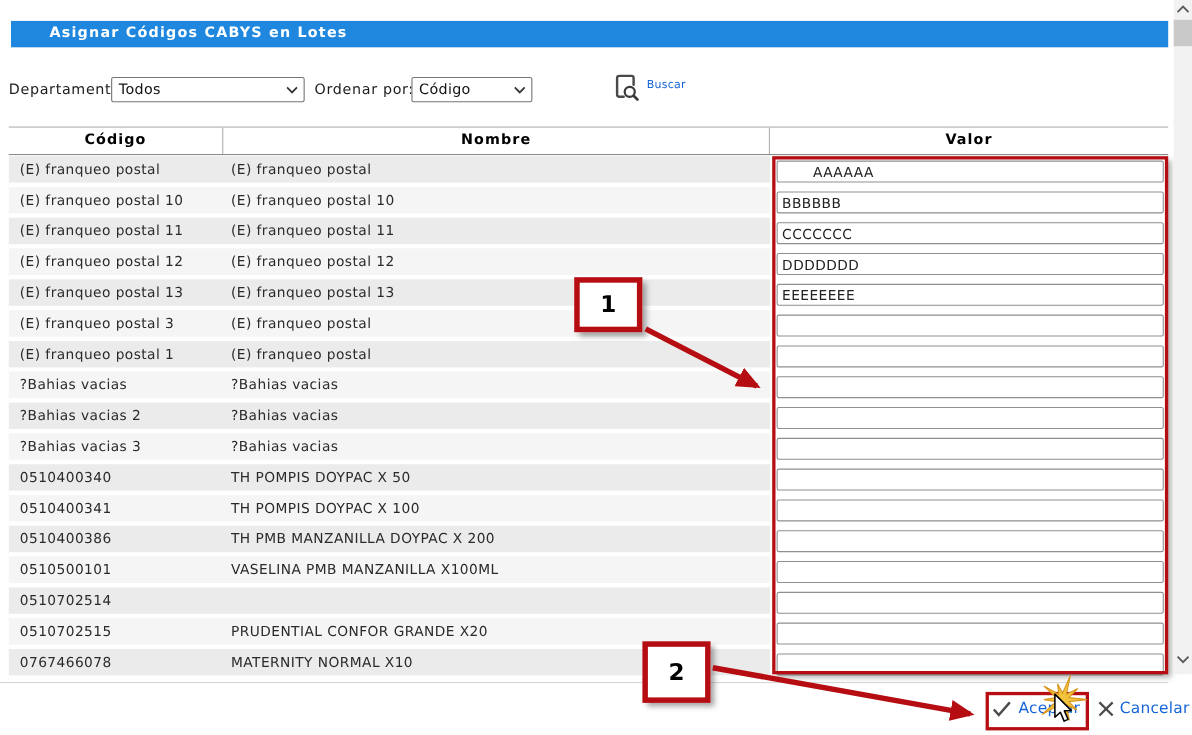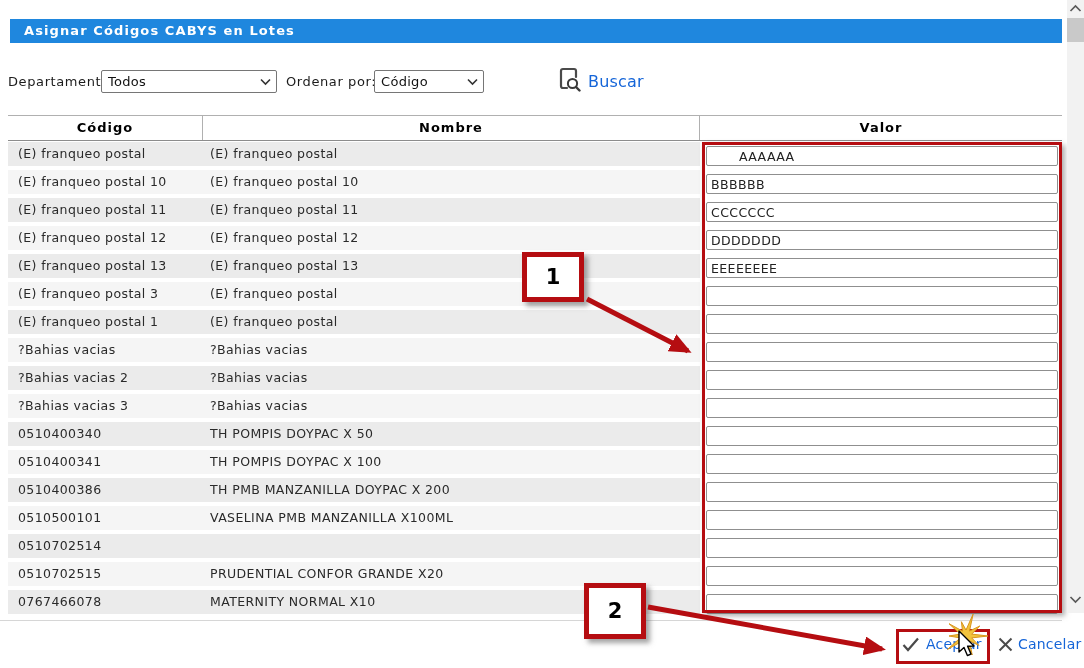--- a/index.html
+++ b/index.html
@@ -6,38 +6,38 @@
   body{
     width:1084px;height:668px;position:relative;overflow:hidden;
     background:#ffffff;font-family:"DejaVu Sans",sans-serif;
   }
   .abs{position:absolute;}
 
   
   #titlebar{
     left:10px;top:19px;width:1052px;height:24px;background:#1f87de;
     color:#fff;font-weight:bold;font-size:13px;line-height:24px;
-    padding-left:14px;letter-spacing:1.1px;box-sizing:border-box;
+    padding-left:35px;letter-spacing:1.1px;box-sizing:border-box;
   }
 
   
   .flabel{font-size:13px;color:#1c1c1c;letter-spacing:0.6px;}
   #dept-label{left:8px;top:74px;}
   #order-label{left:286px;top:74px;}
   .select{
     border:1px solid #767676;background:#fff;box-sizing:border-box;
     font-size:13px;color:#111;display:flex;align-items:center;
     padding-left:6px;letter-spacing:0.3px;border-radius:2px;cursor:default;
   }
   #dept-select{left:101px;top:70px;width:176px;height:23px;}
   #order-select{left:374px;top:70px;width:110px;height:23px;}
   .select .chev{position:absolute;right:5px;top:7px;}
 
   #buscar{left:556px;top:64px;display:flex;align-items:flex-start;gap:7px;cursor:pointer;}
-  #buscar .lbl{color:#1565d8;font-size:16px;margin-top:8px;letter-spacing:0.2px;}
+  #buscar .lbl{color:#1565d8;font-size:10px;margin-top:8px;letter-spacing:0.2px;}
 
   
   #thead{
     left:8px;top:115px;width:1054px;height:26px;box-sizing:border-box;
     border-top:1px solid #b0b0b0;border-bottom:1px solid #8c8c8c;display:flex;
   }
   .th{font-weight:bold;font-size:13px;letter-spacing:1px;color:#000;
       text-align:center;line-height:24px;box-sizing:border-box;}
   .th-code{width:195px;border-right:1px solid #b0b0b0;}
   .th-name{width:497px;border-right:1px solid #b0b0b0;}

